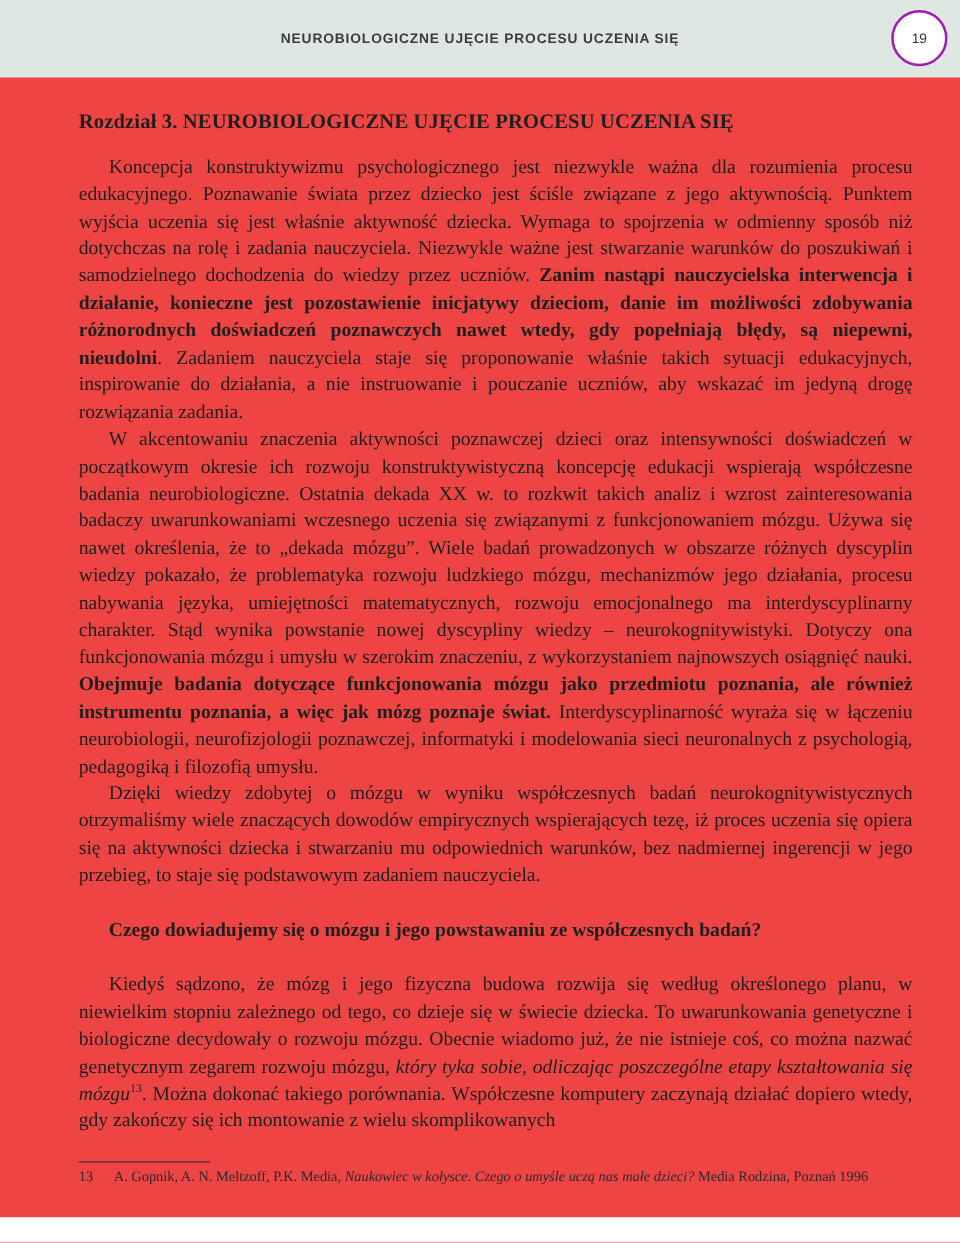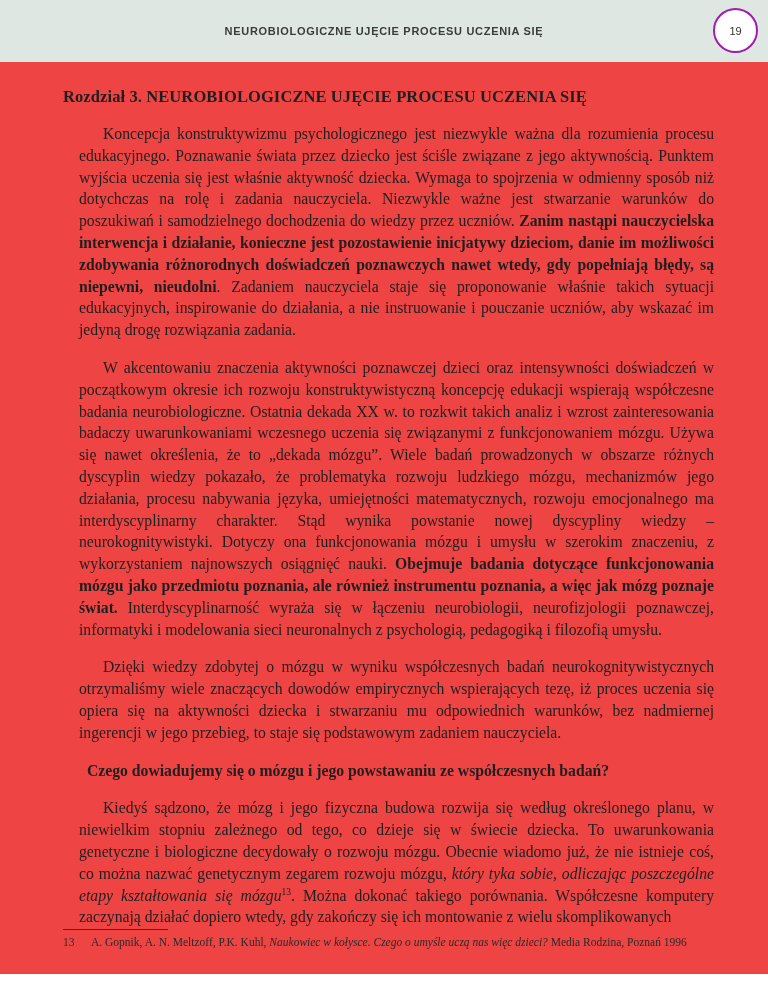--- a/index.html
+++ b/index.html
@@ -46,29 +46,29 @@
   .content {
     padding: 25px 38px 0 63px;
   }
   .chapter-title {
     font-size: 16.5px;
     font-weight: bold;
     margin: 0 0 16px 0;
     letter-spacing: 0.1px;
   }
   .body-para {
-    margin: 16px;
+    margin: 0;
     font-size: 15.7px;
     line-height: 21.8px;
     text-align: justify;
     text-indent: 24px;
     hyphens: auto;
   }
   .subheading {
-    margin: 4px 0;
+    margin: 22px 0;
     font-size: 15.7px;
     line-height: 21.8px;
     font-weight: bold;
     text-indent: 24px;
   }
   .run-bold { font-weight: bold; }
   .run-italic { font-style: italic; }
   sup.fn-ref { font-size: 9.5px; vertical-align: super; line-height: 0; }
   .footnote {
     position: absolute;
@@ -108,17 +108,17 @@
         <p class="body-para"><span class="run-normal">Dzięki wiedzy zdobytej o mózgu w wyniku współczesnych badań neurokognitywistycznych otrzymaliśmy wiele znaczących dowodów empirycznych wspierających tezę, iż proces uczenia się opiera się na aktywności dziecka i stwarzaniu mu odpowiednich warunków, bez nadmiernej ingerencji w jego przebieg, to staje się podstawowym zadaniem nauczyciela.</span></p>
         <p class="subheading"><span class="run-bold">Czego dowiadujemy się o mózgu i jego powstawaniu ze współczesnych badań?</span></p>
         <p class="body-para"><span class="run-normal">Kiedyś sądzono, że mózg i jego fizyczna budowa rozwija się według określonego planu, w niewielkim stopniu zależnego od tego, co dzieje się w świecie dziecka. To uwarunkowania genetyczne i biologiczne decydowały o rozwoju mózgu. Obecnie wiadomo już, że nie istnieje coś, co można nazwać genetycznym zegarem rozwoju mózgu, </span><span class="run-italic">który tyka sobie, odliczając poszczególne etapy kształtowania się mózgu</span><sup class="fn-ref">13</sup><span class="run-normal">. Można dokonać takiego porównania. Współczesne komputery zaczynają działać dopiero wtedy, gdy zakończy się ich montowanie z wielu skomplikowanych</span></p>
       </div>
   </div>
 
   <div class="footnote">
     <div class="footnote-rule"></div>
     <div class="footnote-row">
       <span class="footnote-number">13</span>
-      <span class="footnote-text"><span class="run-normal">A. Gopnik, A. N. Meltzoff, P.K. Kuhl, </span><span class="run-italic">Naukowiec w kołysce. Czego o umyśle uczą nas więc dzieci?</span><span class="run-normal"> Media Rodzina, Poznań 1996</span></span>
+      <span class="footnote-text"><span class="run-normal">A. Gopnik, A. N. Meltzoff, P.K. Media, </span><span class="run-italic">Naukowiec w kołysce. Czego o umyśle uczą nas małe dzieci?</span><span class="run-normal"> Media Rodzina, Poznań 1996</span></span>
     </div>
   </div>
 
 </div>
 
 </body></html>

